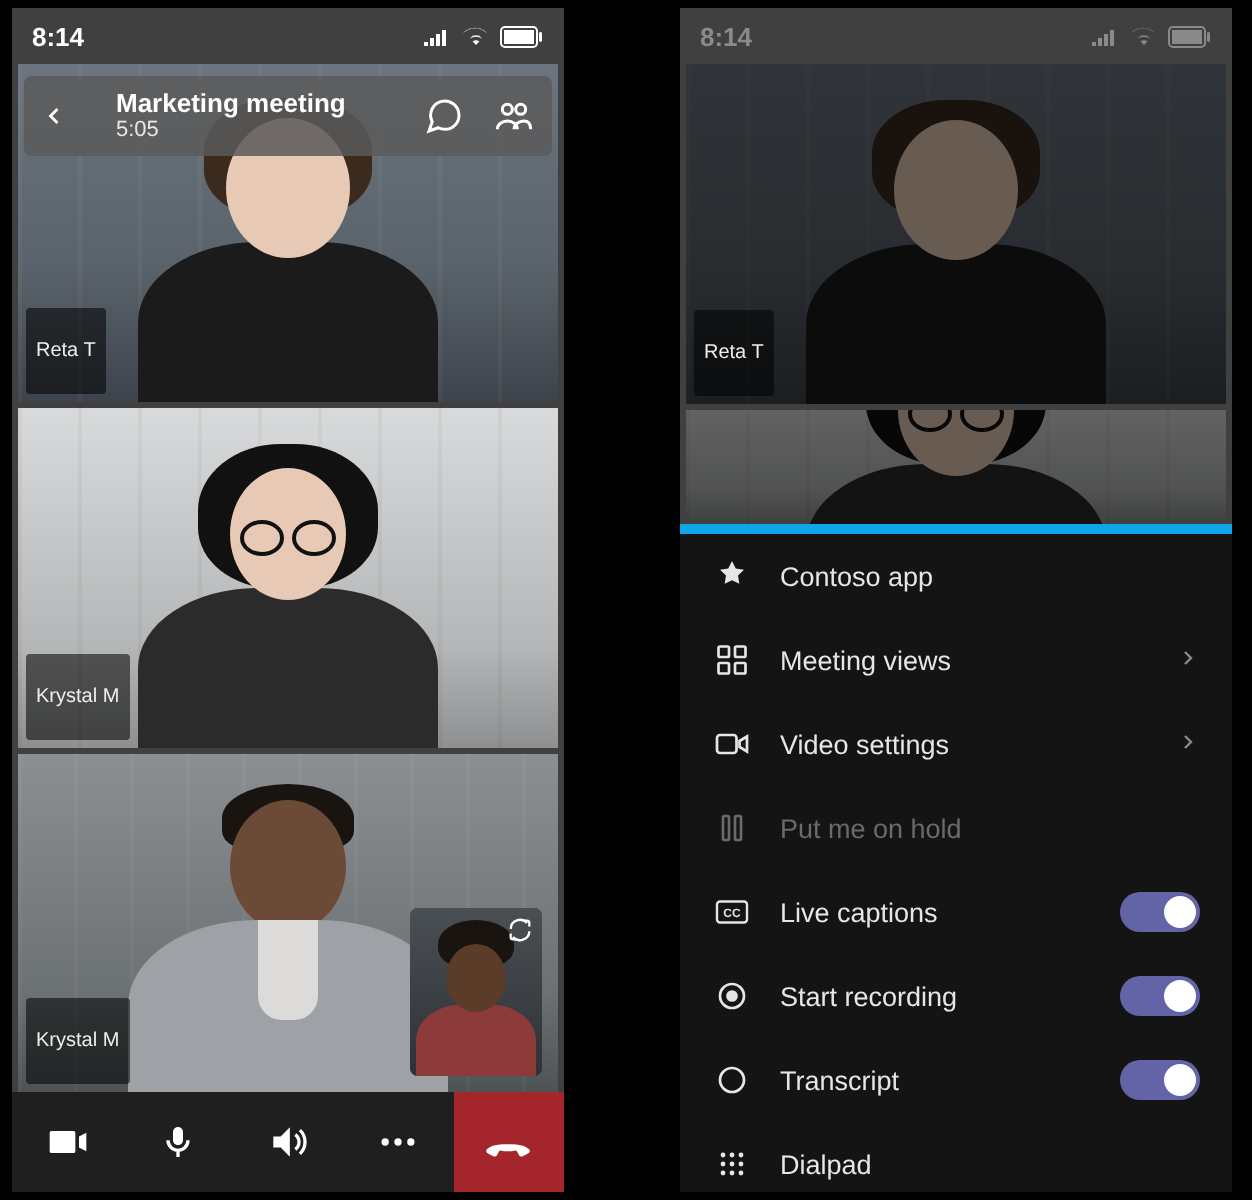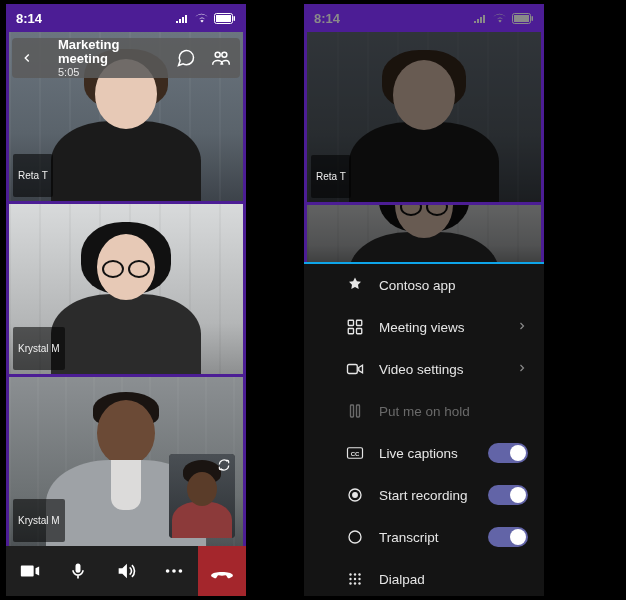--- a/index.html
+++ b/index.html
@@ -7,23 +7,23 @@
     background: #000;
     width: 626px;
     height: 600px;
     overflow: hidden;
     font-family: -apple-system, "Segoe UI", sans-serif;
     color: #fff;
     display: flex;
   }
   .phone {
     position: relative;
-    width: 240px;
+    width: 276px;
     height: 592px;
-    background: #4c1d95;
+    background: #404040;
     overflow: hidden;
   }
   .phone-left { margin: 4px 0 0 6px; }
   .phone-right { margin: 4px 0 0 58px; }
 
   
   .statusbar {
     height: 28px;
     display: flex;
     align-items: center;
@@ -130,22 +130,21 @@
   .callbtn { flex:1; display:flex; align-items:center; justify-content:center; color:#fff; }
   .callbtn.endcall { background:#a4262c; }
 
   
   .right-tiles { position:absolute; top:28px; left:3px; right:3px; height:230px; display:flex; flex-direction:column; gap:3px; }
   .right-tiles .tile { height:170px; flex:0 0 170px; }
   .right-tiles .tile2 { flex:1; }
   .sheet {
     position:absolute; left:0; right:0; bottom:0; top:258px;
     background:#141414;
-    border-top:2px solid #0ea5e9;
-    padding-left:25px;
+    border-top:5px solid #0ea5e9;
   }
   .sheet-row {
     height:42px;
     display:flex; align-items:center; gap:14px;
     padding:0 16px;
     color:#e6e6e6;
     font-size:13.5px;
     position:relative;
   }
   .sheet-row.muted { color:#6a6a6a; }

